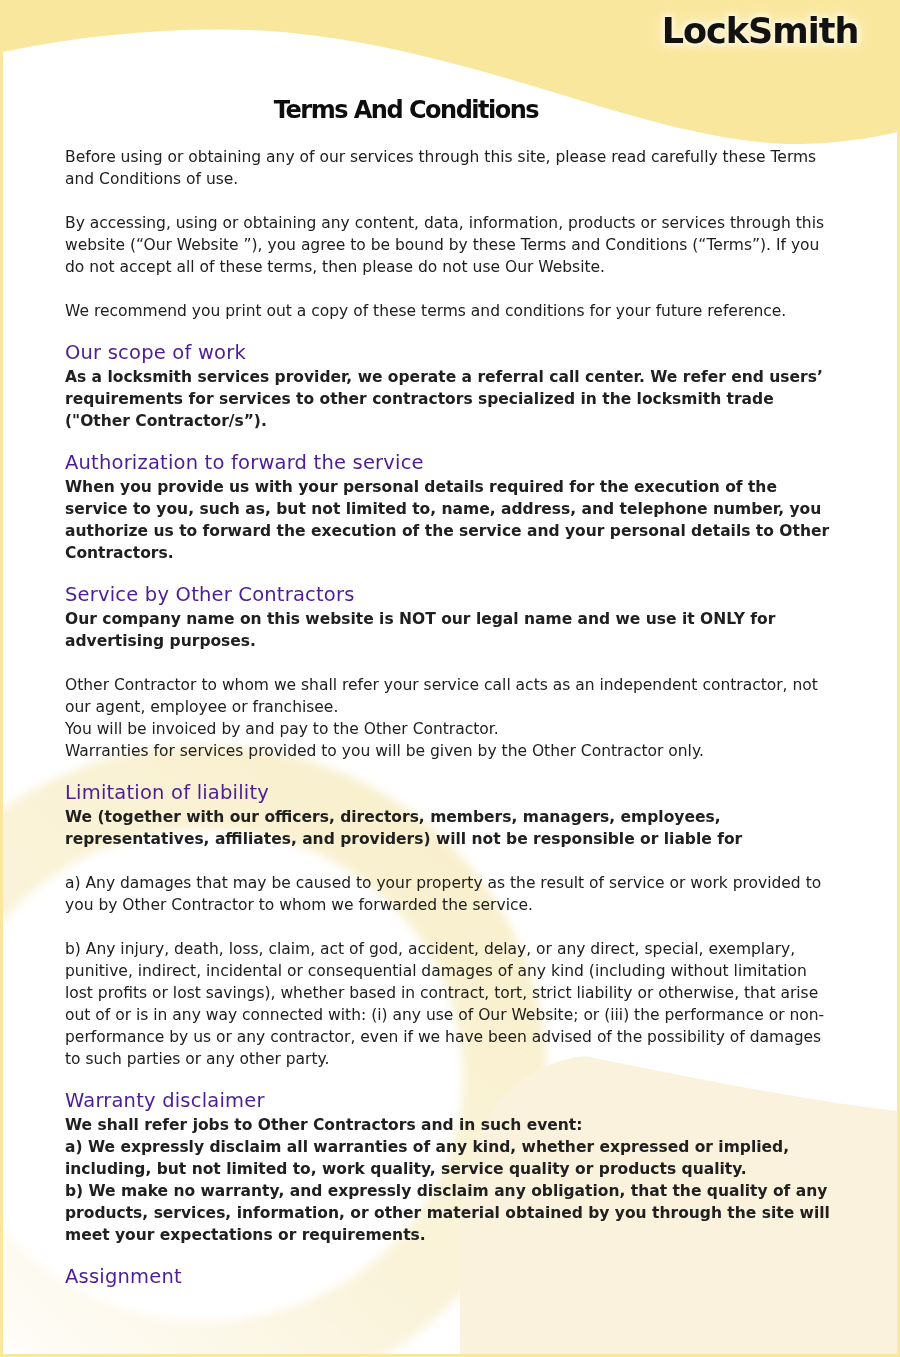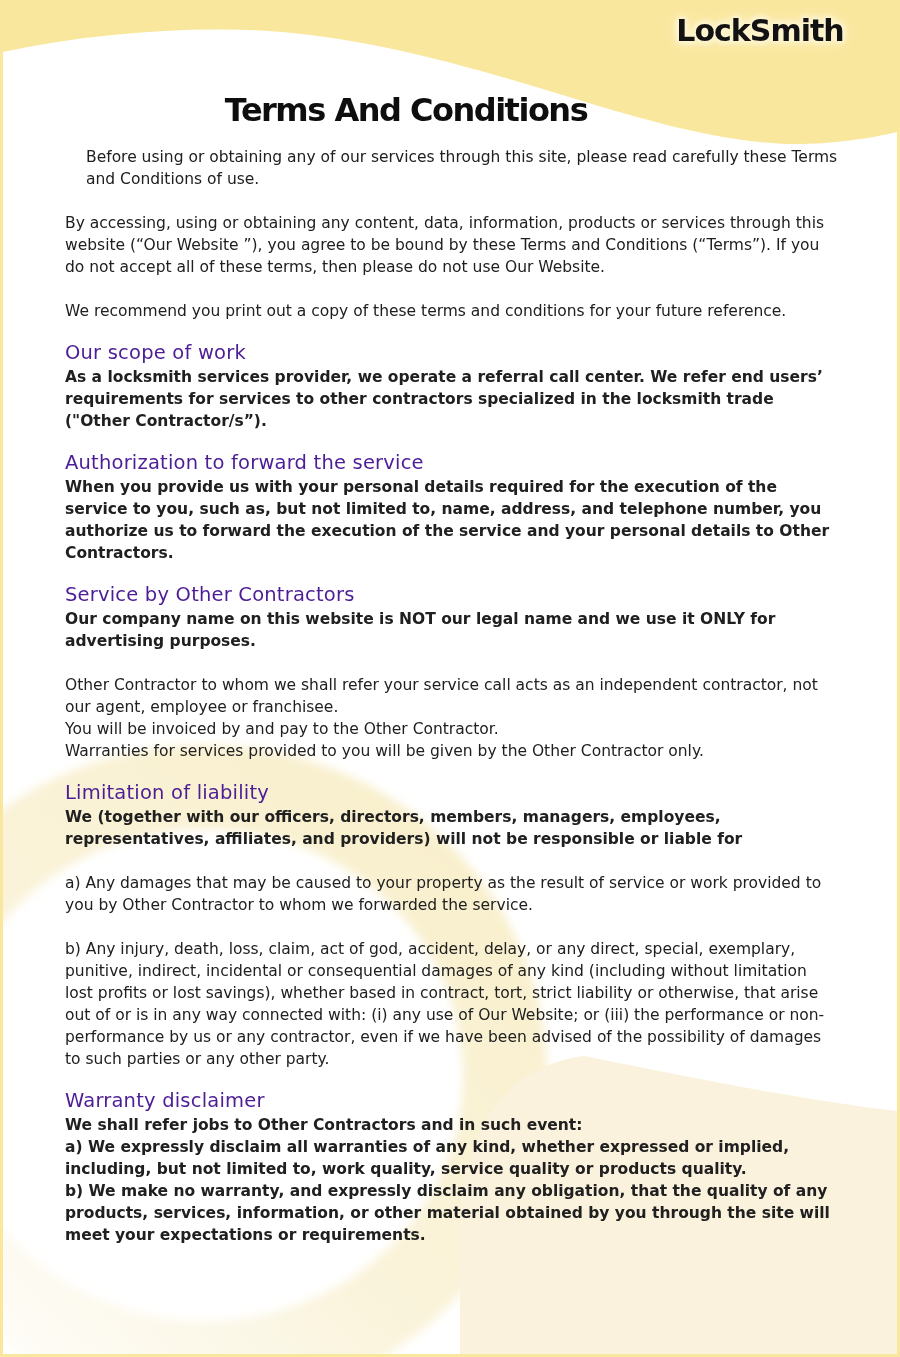--- a/index.html
+++ b/index.html
@@ -10,38 +10,38 @@
   }
   .page{
     position:relative;width:900px;height:1357px;overflow:hidden;
   }
   .bg{position:absolute;left:0;top:0;z-index:0;}
   .content-layer{position:absolute;left:0;top:0;width:900px;height:1357px;z-index:1;}
 
   .logo{
     position:absolute;top:6px;right:20px;width:240px;
     text-align:center;color:#121212;
-    font-size:30px;font-weight:700;line-height:50px;letter-spacing:-1px;
+    font-size:35px;font-weight:700;line-height:50px;letter-spacing:-1px;
     text-shadow:
       0 0 3px #fdf4cf, 0 0 9px #fdf4cf, 0 0 16px #fdf4cf,
       2px 2px 5px #fdf4cf, -2px -2px 5px #fdf4cf,
       2px -2px 5px #fdf4cf, -2px 2px 5px #fdf4cf;
   }
   .page-title{
     position:absolute;top:86px;left:0;width:812px;
     text-align:center;color:#0e0e0e;
-    font-size:32px;font-weight:700;letter-spacing:-1.5px;line-height:48px;
+    font-size:24px;font-weight:700;letter-spacing:-1.5px;line-height:48px;
     margin:0;
   }
   .doc{
     position:absolute;left:65px;top:146px;width:773px;
     color:#202020;font-size:15.5px;line-height:22px;
   }
   .doc p{margin:22px 0 0 0;white-space:pre-line;}
-  .doc p.first{margin-top:0;margin-left:21px;}
+  .doc p.first{margin-top:0;}
   .doc h2{
     margin:18px 0 0 0;
     font-size:19.5px;font-weight:400;line-height:26px;color:#4c1d95;
     letter-spacing:0.2px;white-space:nowrap;
   }
   .doc h2 + p{margin-top:0;font-weight:bold;}
 </style>
 </head>
 <body>
 
@@ -107,16 +107,17 @@
       <h2>Limitation of liability</h2>
       <p>We (together with our officers, directors, members, managers, employees, representatives, affiliates, and providers) will not be responsible or liable for</p>
       <p>a) Any damages that may be caused to your property as the result of service or work provided to you by Other Contractor to whom we forwarded the service.</p>
       <p>b) Any injury, death, loss, claim, act of god, accident, delay, or any direct, special, exemplary, punitive, indirect, incidental or consequential damages of any kind (including without limitation lost profits or lost savings), whether based in contract, tort, strict liability or otherwise, that arise out of or is in any way connected with: (i) any use of Our Website; or (iii) the performance or non-performance by us or any contractor, even if we have been advised of the possibility of damages to such parties or any other party.</p>
 
       <h2>Warranty disclaimer</h2>
       <p>We shall refer jobs to Other Contractors and in such event:
 a) We expressly disclaim all warranties of any kind, whether expressed or implied, including, but not limited to, work quality, service quality or products quality.
 b) We make no warranty, and expressly disclaim any obligation, that the quality of any products, services, information, or other material obtained by you through the site will meet your expectations or requirements.</p>
 
+      <h2>Assignment</h2>
     </div>
 
   </div>
 </div>
 
 </body></html>

